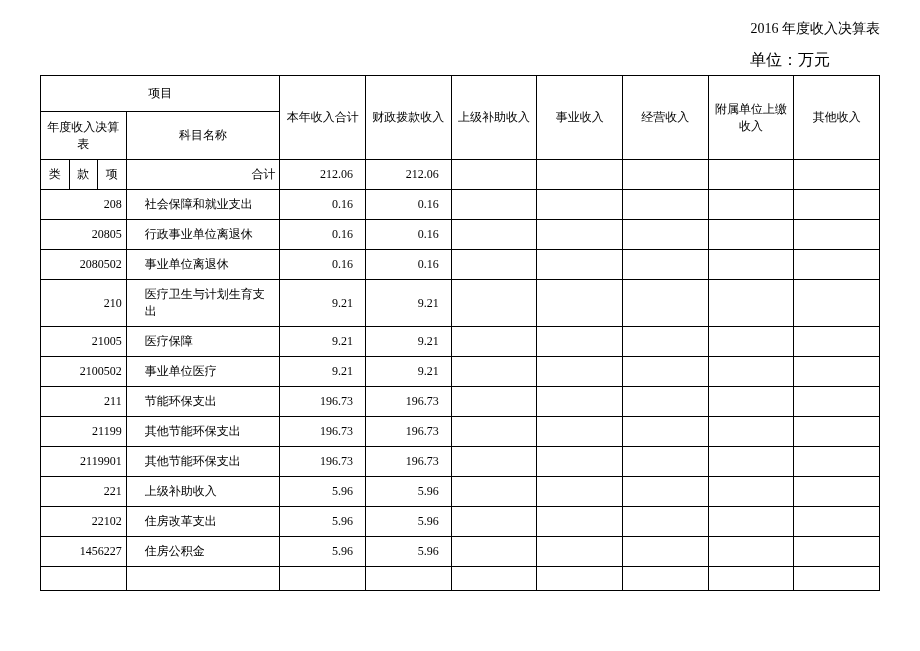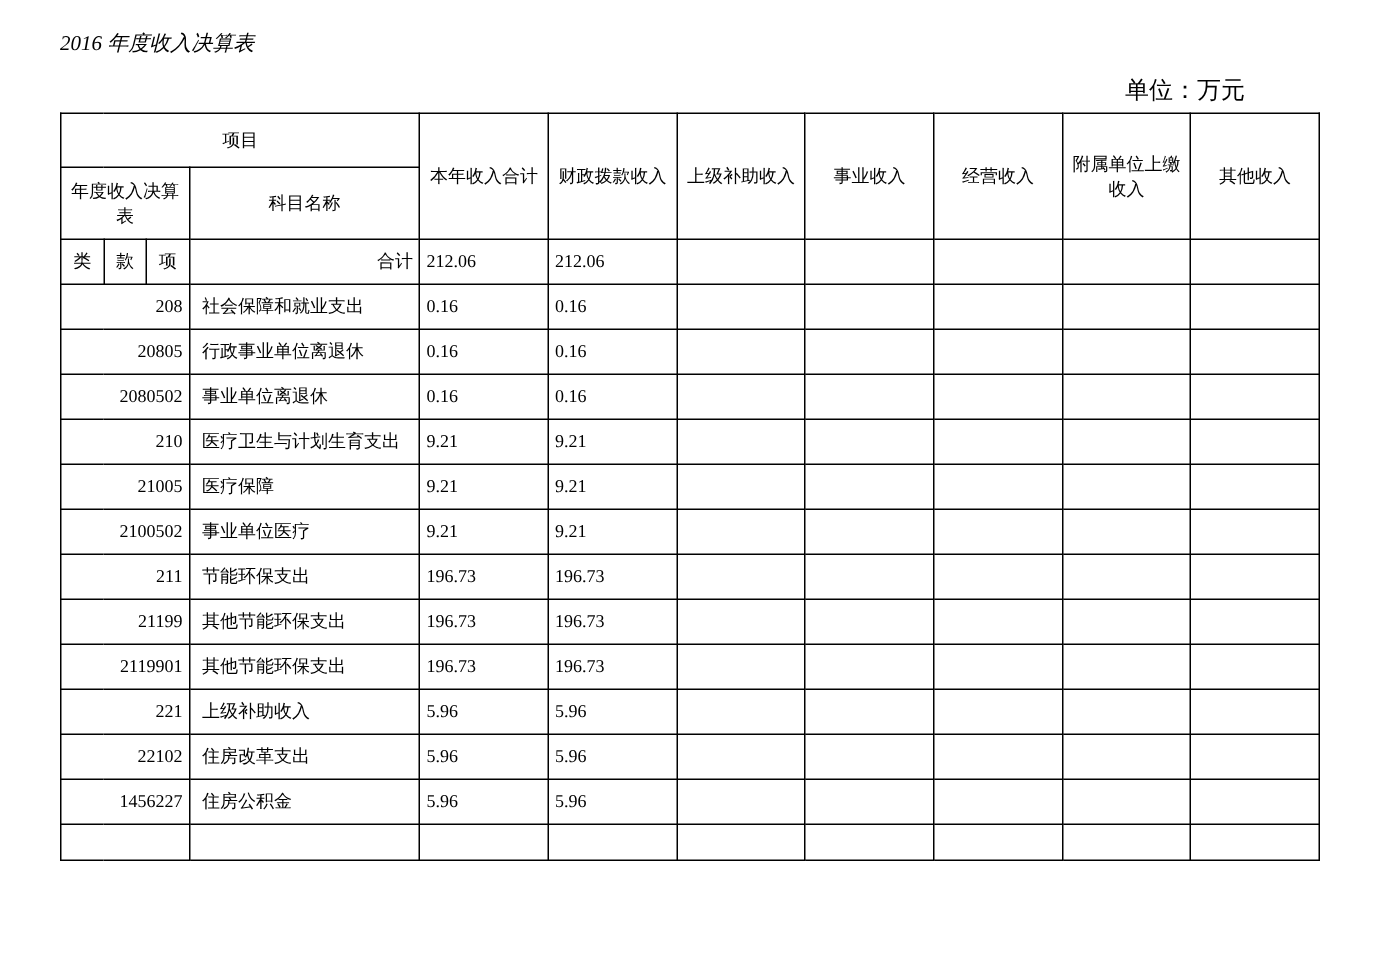--- a/index.html
+++ b/index.html
@@ -8,24 +8,23 @@
       padding: 0;
     }
     body {
       font-family: "SimSun", "宋体", serif;
       font-size: 12px;
       color: #000;
       background: #fff;
       padding: 20px 40px;
     }
     .title {
-      text-align: left;
+      text-align: right;
       font-size: 14px;
       margin-bottom: 12px;
-      font-style: italic;
     }
     .unit {
       text-align: right;
       font-size: 16px;
       margin-bottom: 4px;
       padding-right: 50px;
     }
     table {
       border-collapse: collapse;
       width: 100%;
@@ -41,23 +40,23 @@
       font-size: 12px;
     }
     .header-row th {
       height: 36px;
     }
     .sub-header th {
       height: 48px;
     }
     .col-name { width: 140px; }
     .col-val { width: 78px; }
-    .left { text-align: left; padding-left: 8px; }
+    .left { text-align: left; padding-left: 18px; }
     .center { text-align: right; }
-    .right-num { text-align: left; padding-right: 12px; }
+    .right-num { text-align: right; padding-right: 12px; }
     .small-col { width: 26px; }
   </style>
 </head>
 <body>
 
 <div class="title">2016 年度收入决算表</div>
 <div class="unit">单位：万元</div>
 
 <table>
   <colgroup>

